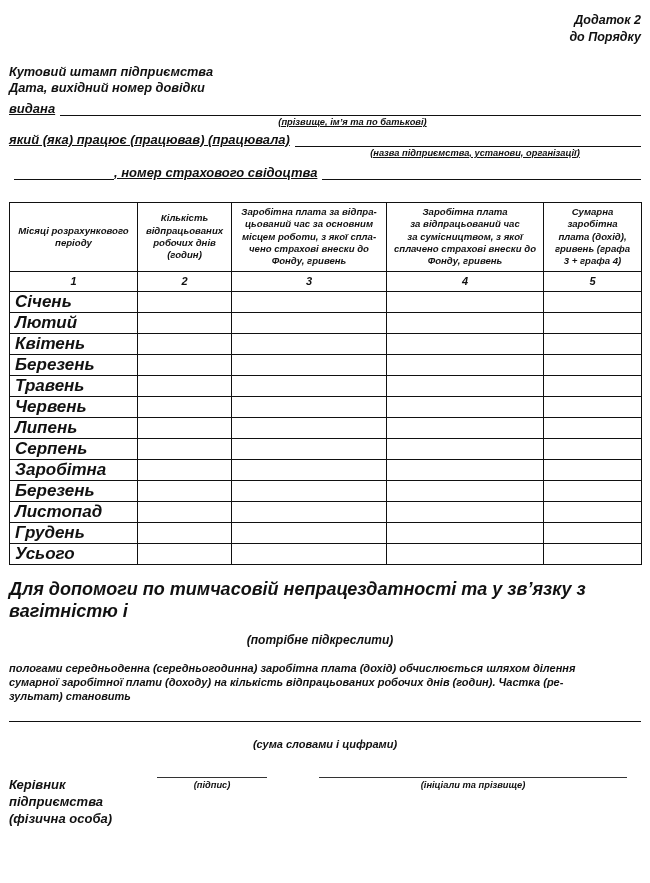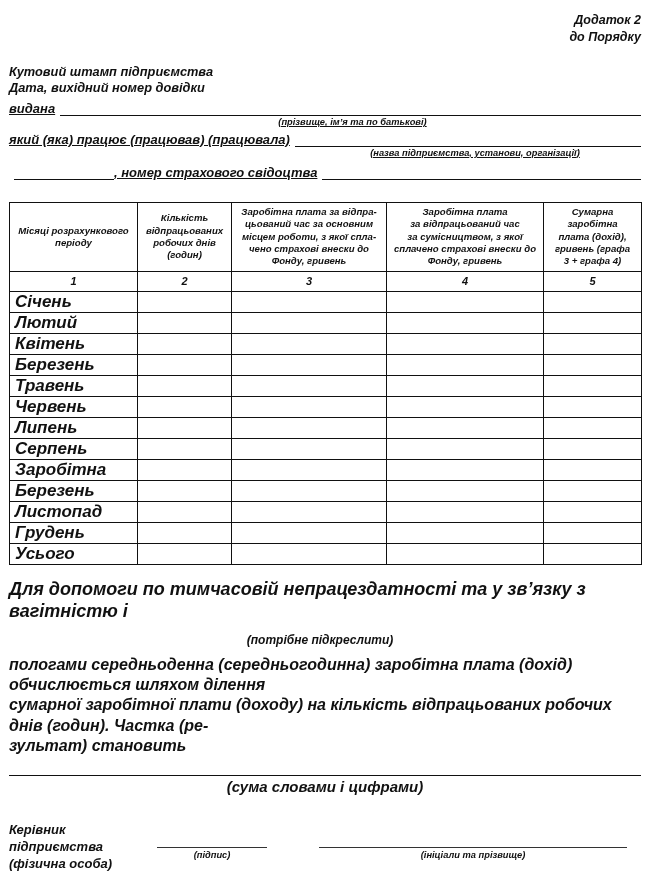--- a/index.html
+++ b/index.html
@@ -30,26 +30,26 @@
 
   table { border-collapse: collapse; table-layout: fixed; width: 632px; margin-top: 22px; }
   th, td { border: 1.4px solid #111; }
   th { font-size: 9.6px; line-height: 1.28; text-align: center; vertical-align: middle; padding: 3px 2px; font-weight: bold; font-style: italic; }
   td.num { font-size: 11px; text-align: center; height: 20px; vertical-align: middle; }
   td.month { font-size: 17px; padding-left: 5px; text-align: left; vertical-align: middle; }
   tr.datarow td { height: 19.4px; }
 
   .helpline { font-size: 18px; margin-top: 13px; line-height: 1.25; }
   .notecap { font-size: 12px; text-align: center; margin-top: 10px; padding-right: 10px; }
-  .para { font-size: 16px; line-height: 1.28; margin-top: 8px; }
+  .para { font-size: 11px; line-height: 1.28; margin-top: 14px; }
 
   .sumline { border-bottom: 1.3px solid #111; height: 14px; margin-top: 5px; }
-  .sumcap { font-size: 15px; text-align: center; margin-top: 2px; }
-
-  .sigrow { display: flex; align-items: center; font-size: 13px; }
+  .sumcap { font-size: 11px; text-align: center; margin-top: 16px; }
+
+  .sigrow { display: flex; align-items: flex-start; font-size: 13px; }
   .sigrow.first { margin-top: 27px; }
   .siglabel { width: 148px; line-height: 1.3; margin-bottom: 13px; }
   .sigcol { display: flex; flex-direction: column; }
   .sigcol.short { width: 110px; }
   .sigspacer { width: 52px; }
   .sigcol.long { flex: 1 1 auto; margin-right: 14px; }
   .sigline { border-bottom: 1.2px solid #333; height: 1px; }
   .sigcap { font-size: 9.3px; text-align: center; margin-top: 2px; height: 11px; }
 </style>
 </head>

